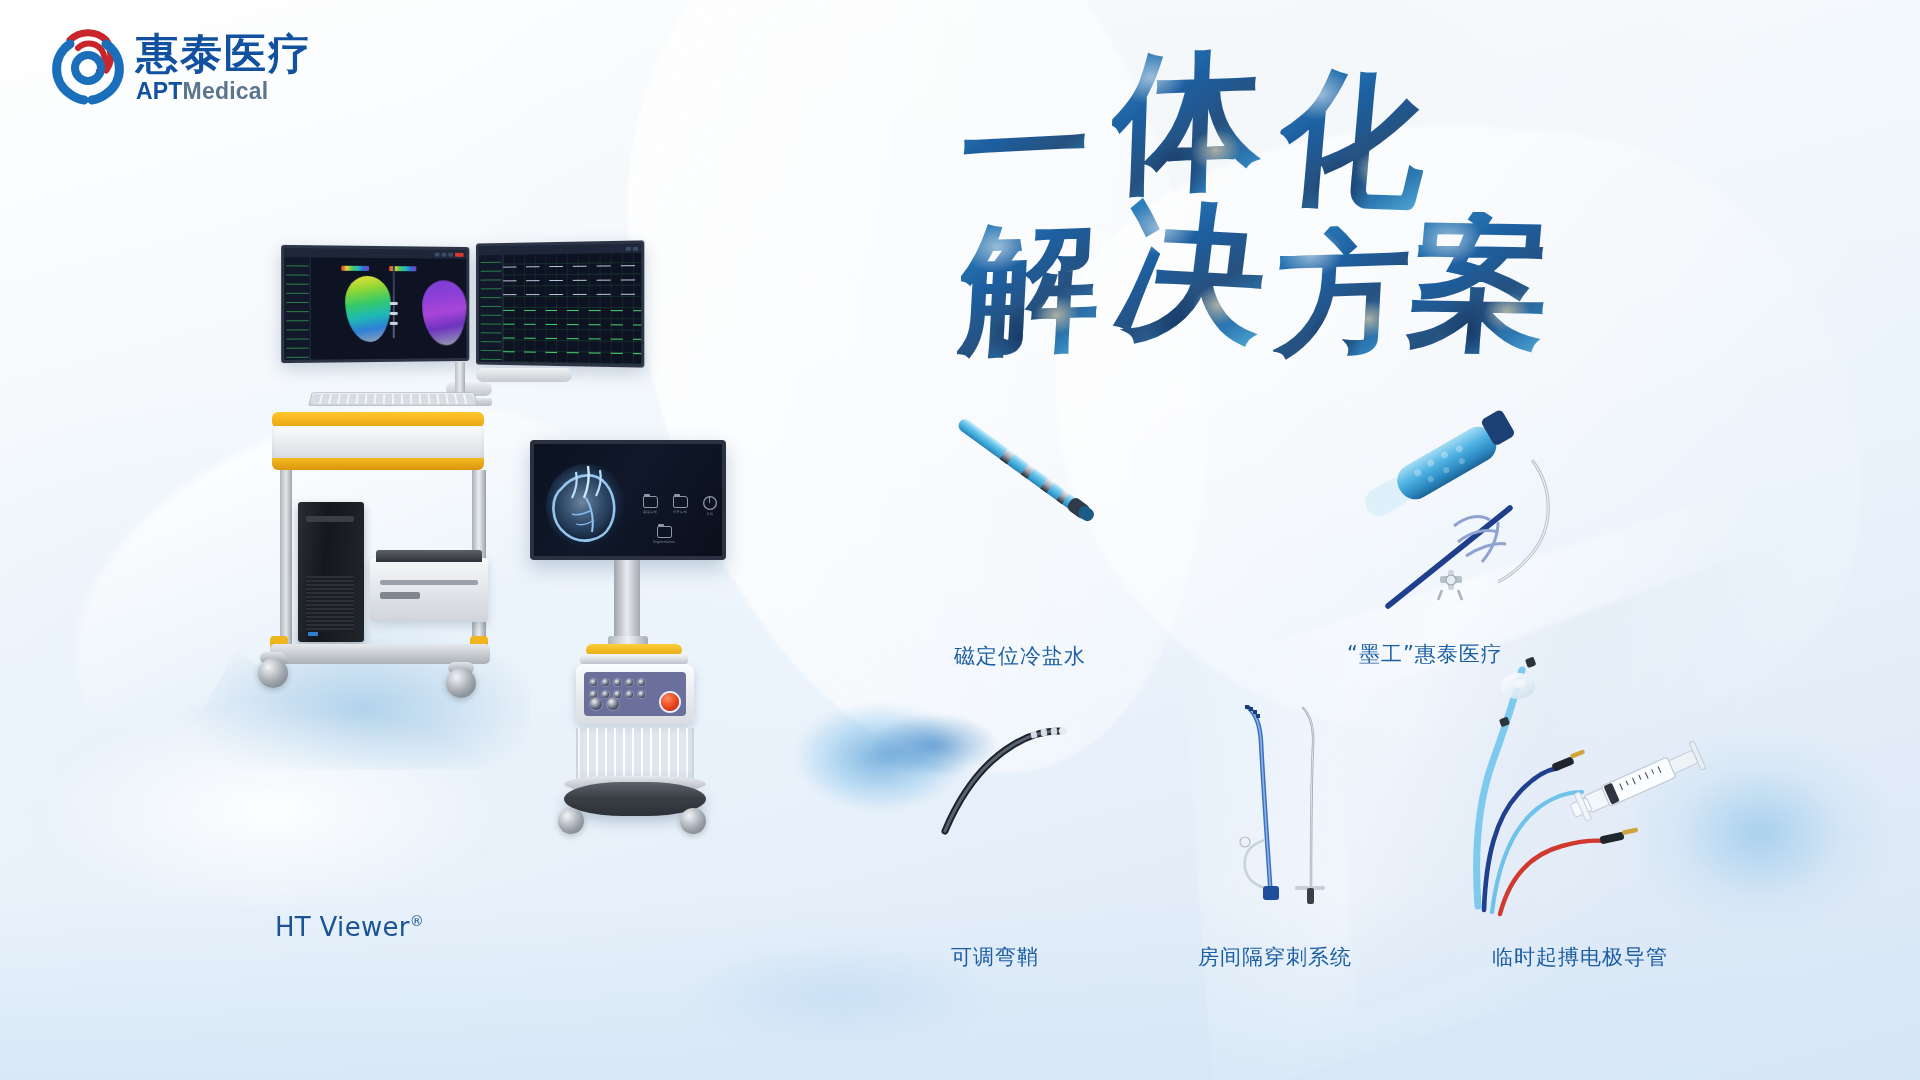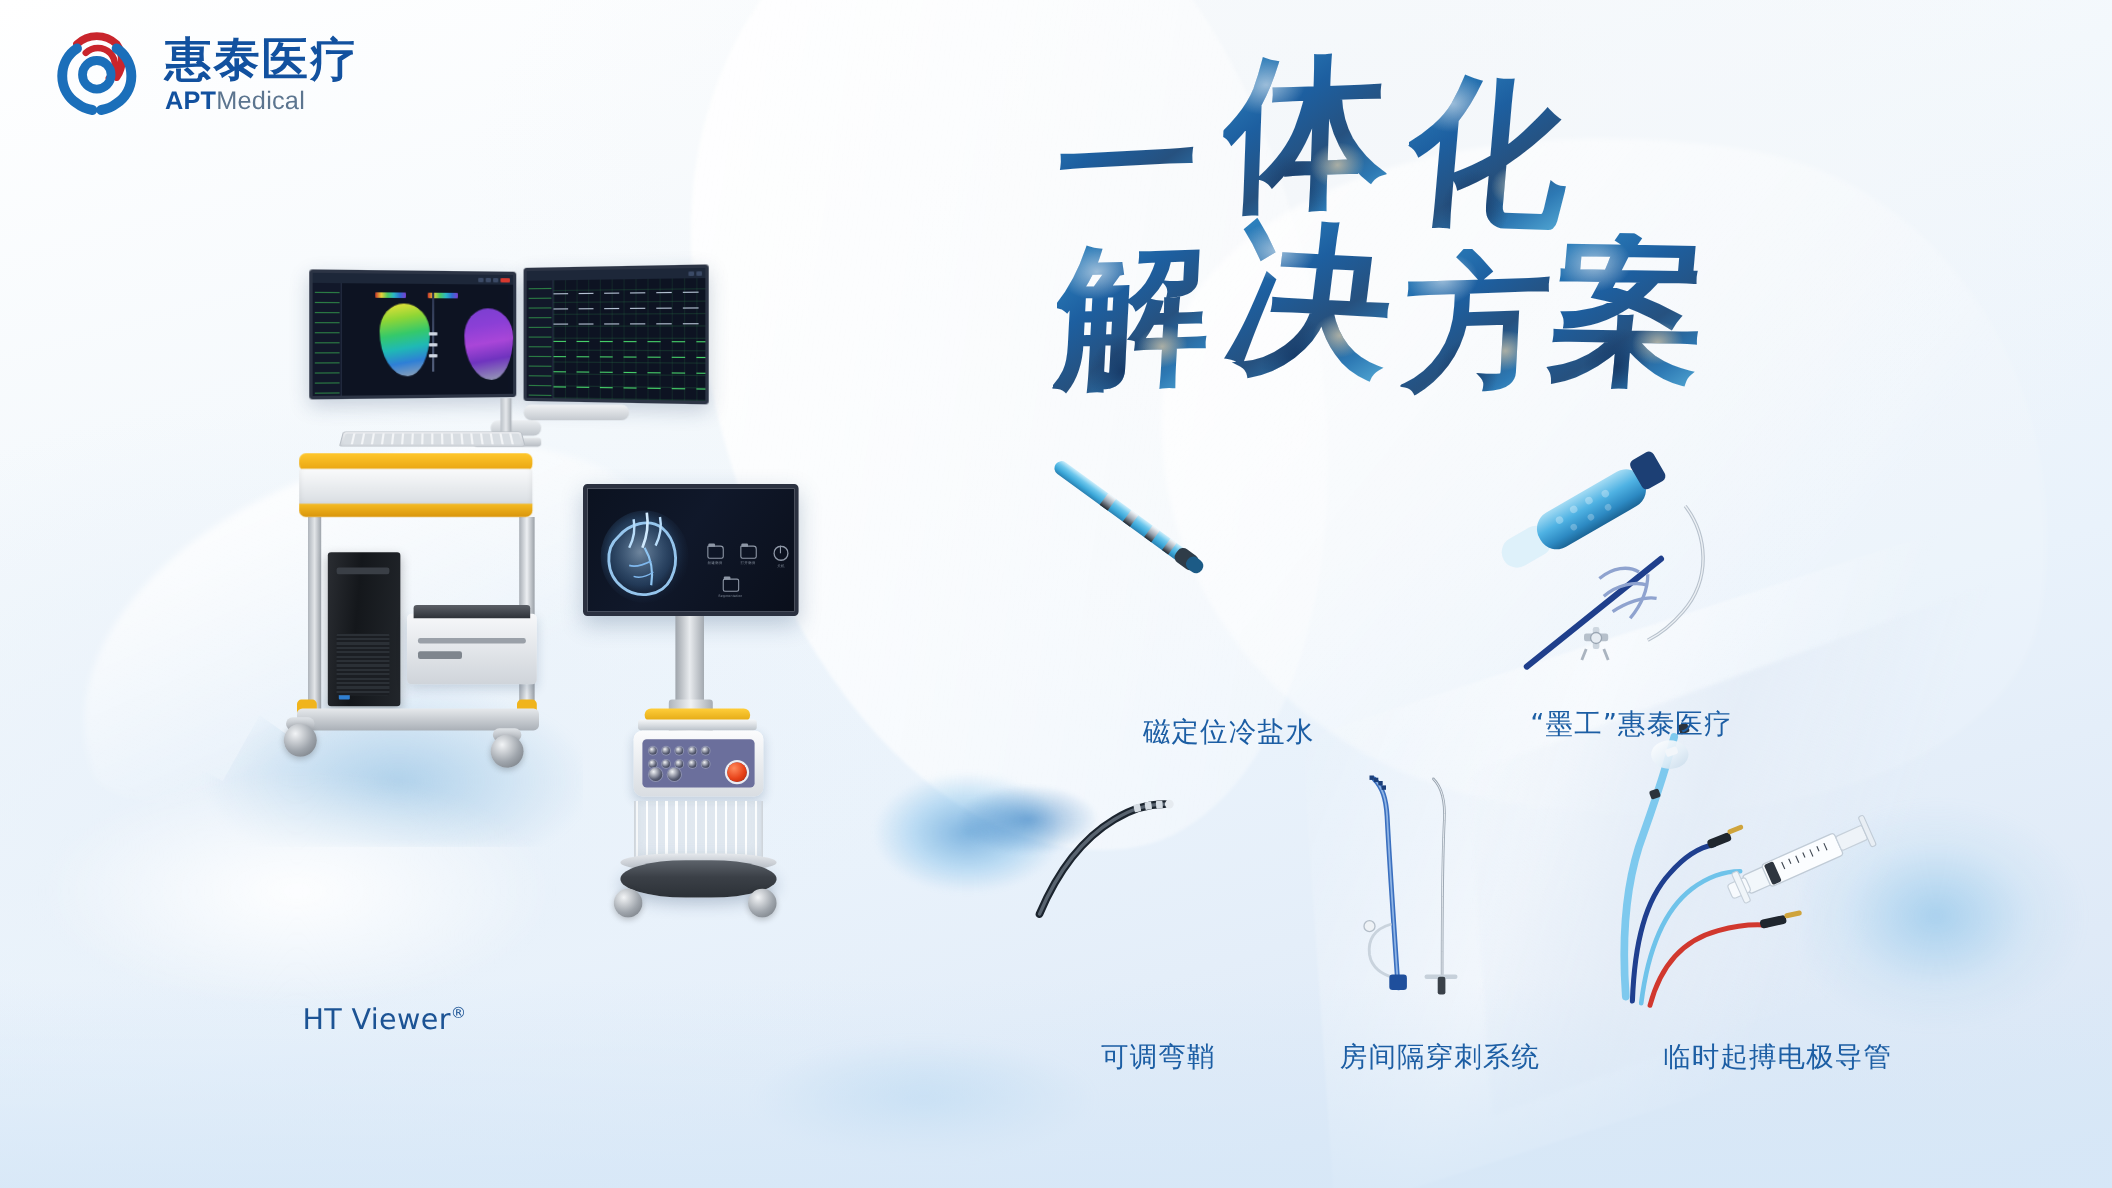--- a/index.html
+++ b/index.html
@@ -86,30 +86,30 @@
     position:absolute; left:660px; top:940px; width:360px; height:150px;
     background: radial-gradient(ellipse 200px 70px at 50% 40%, rgba(120,185,230,0.35) 0%, rgba(255,255,255,0) 78%);
     filter: blur(6px);
   }
   .bottom-haze {
     position:absolute; left:0; bottom:0; width:1920px; height:190px;
     background: linear-gradient(0deg, rgba(214,231,247,0.85) 0%, rgba(214,231,247,0) 100%);
   }
 
   
-  .logo-block { position:absolute; left:40px; top:18px; display:flex; align-items:center; gap:14px; }
+  .logo-block { position:absolute; left:40px; top:18px; display:flex; align-items:center; gap:0; }
   .logo-mark { width:96px; height:96px; position:relative; }
   .logo-text-wrap { display:flex; flex-direction:column; justify-content:center; padding-top:4px; }
   .logo-cn {
     font-size:42px; letter-spacing:2px; font-weight:700; color:#12519f;
     font-family:"DejaVu Sans","Liberation Sans",sans-serif; line-height:1.05;
   }
   .logo-en { font-size:23px; line-height:1.1; margin-top:3px; letter-spacing:0.2px; }
   .logo-en .apt { font-weight:800; color:#12519f; }
-  .logo-en .med { font-weight:400; color:#5c758f; }
+  .logo-en .med { font-weight:700; color:#5c758f; }
 
   
   .headline { position:absolute; left:960px; top:40px; width:680px; height:300px; }
   .cal-char {
     position:absolute;
     font-family:"DejaVu Sans","Liberation Sans",sans-serif;
     font-weight:700;
     background-image:
       radial-gradient(ellipse 40% 30% at 25% 20%, rgba(255,255,255,0.55) 0%, rgba(255,255,255,0) 60%),
       radial-gradient(ellipse 30% 25% at 70% 70%, rgba(214,200,170,0.75) 0%, rgba(214,200,170,0) 55%),
@@ -128,22 +128,22 @@
   .cal-4 { left:0px;   top:178px; font-size:140px; transform: rotate(-2deg) skewX(-5deg); }
   .cal-5 { left:158px; top:160px; font-size:148px; transform: rotate(3deg)  skewX(-4deg); }
   .cal-6 { left:316px; top:186px; font-size:134px; transform: rotate(-2deg) skewX(-5deg); }
   .cal-7 { left:450px; top:172px; font-size:142px; transform: rotate(1deg)  skewX(-4deg); }
 
   
   .plabel {
     position:absolute;
     color:#1c5ea4;
     font-family:"DejaVu Sans","Liberation Sans",sans-serif;
-    font-size:25px; line-height:1.42; letter-spacing:1px;
-    text-align:right; white-space:pre-line; font-weight:400;
+    font-size:21px; line-height:1.42; letter-spacing:1px;
+    text-align:center; white-space:pre-line; font-weight:400;
   }
   .plabel.sys {
     text-align:left; color:#1c5394; font-size:26px; line-height:1.5;
   }
   .plabel .en { font-size:26px; letter-spacing:0.3px;margin-top:41px; }
   .plabel .en sup { font-size:14px; vertical-align:super; }
 
   
   .cart-main { position:absolute; left:250px; top:240px; width:420px; height:560px; }
 

